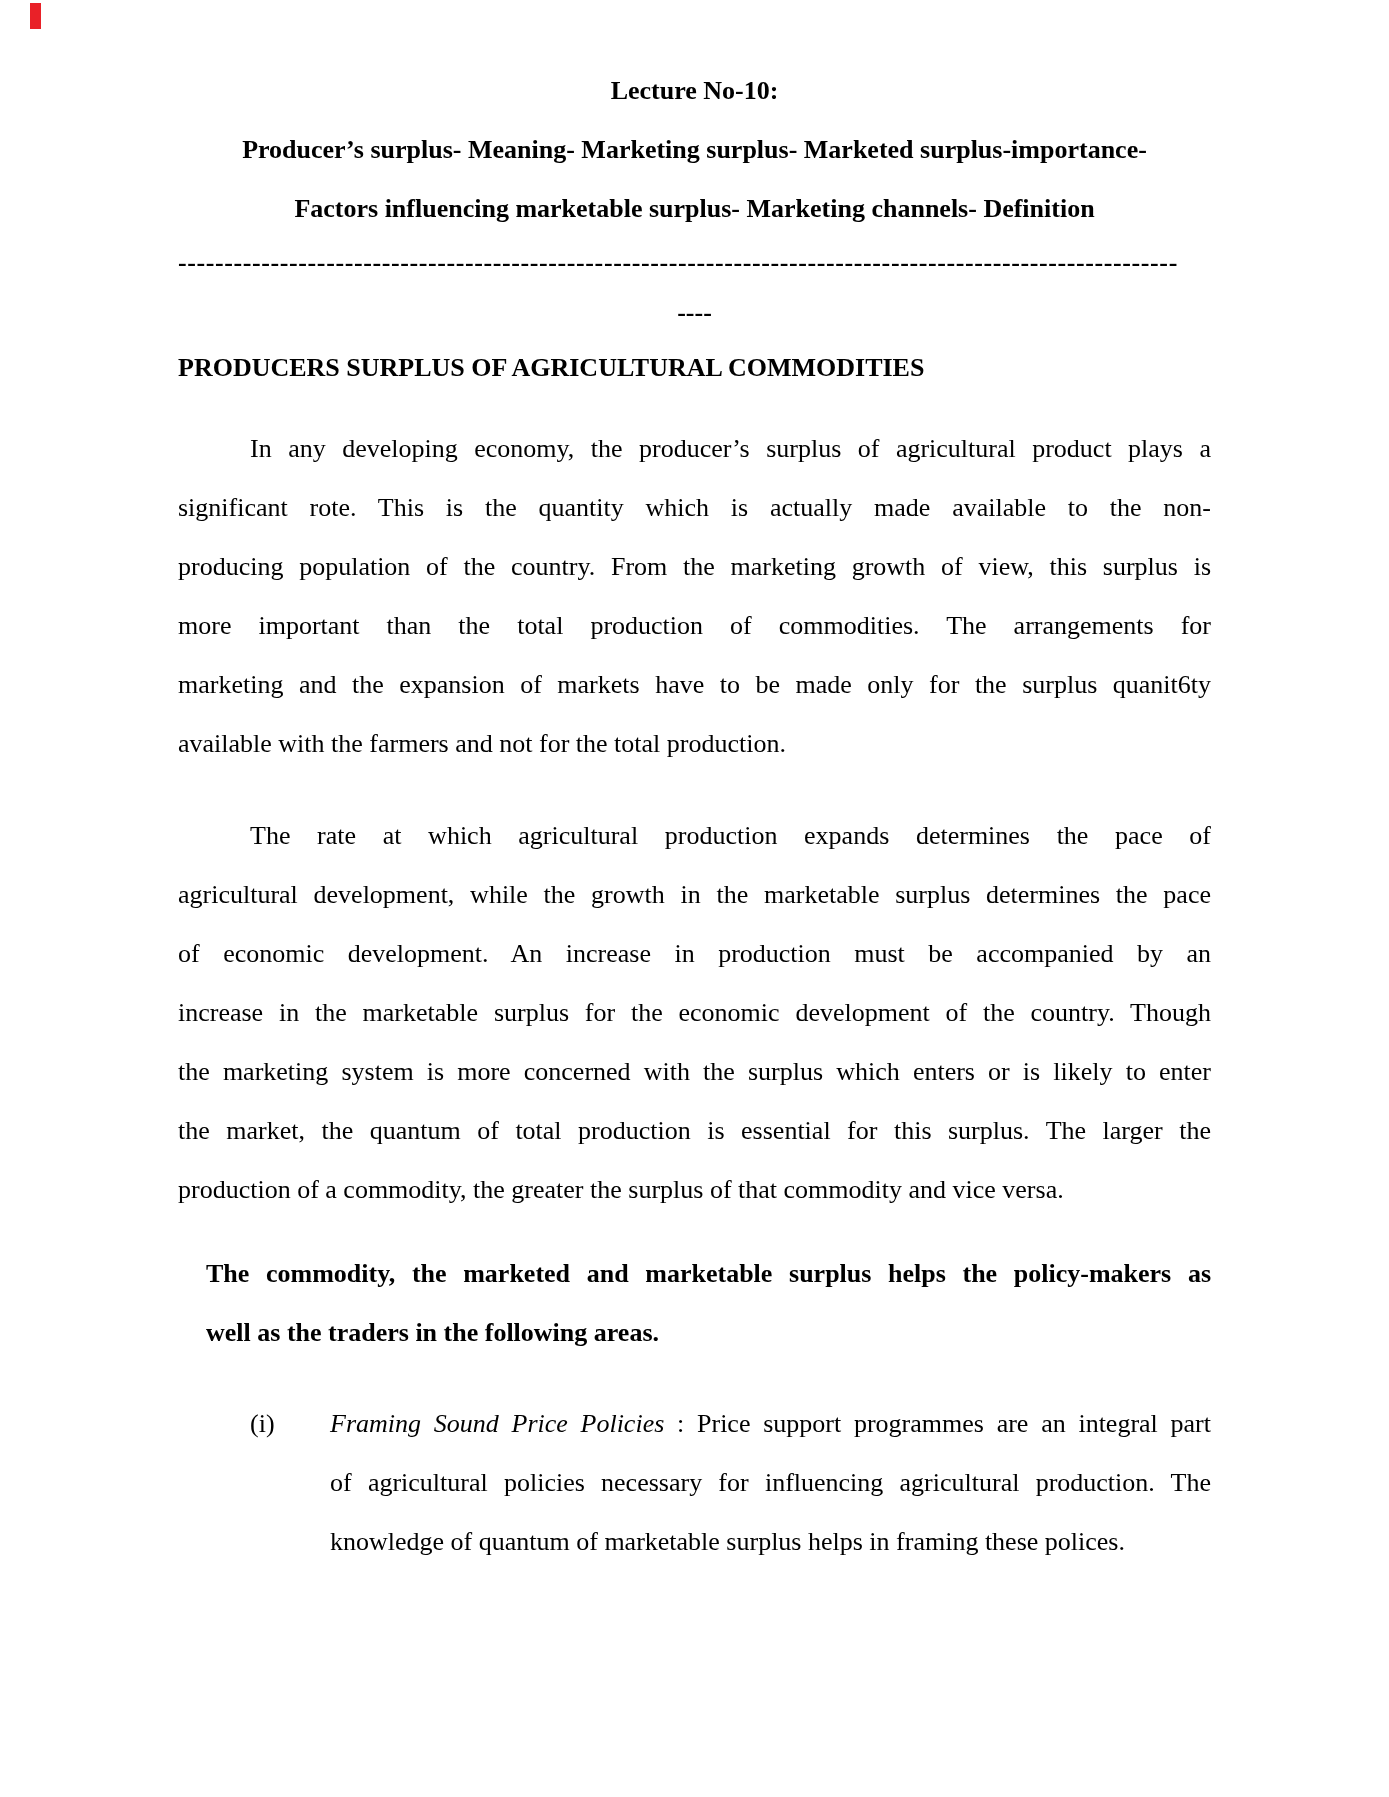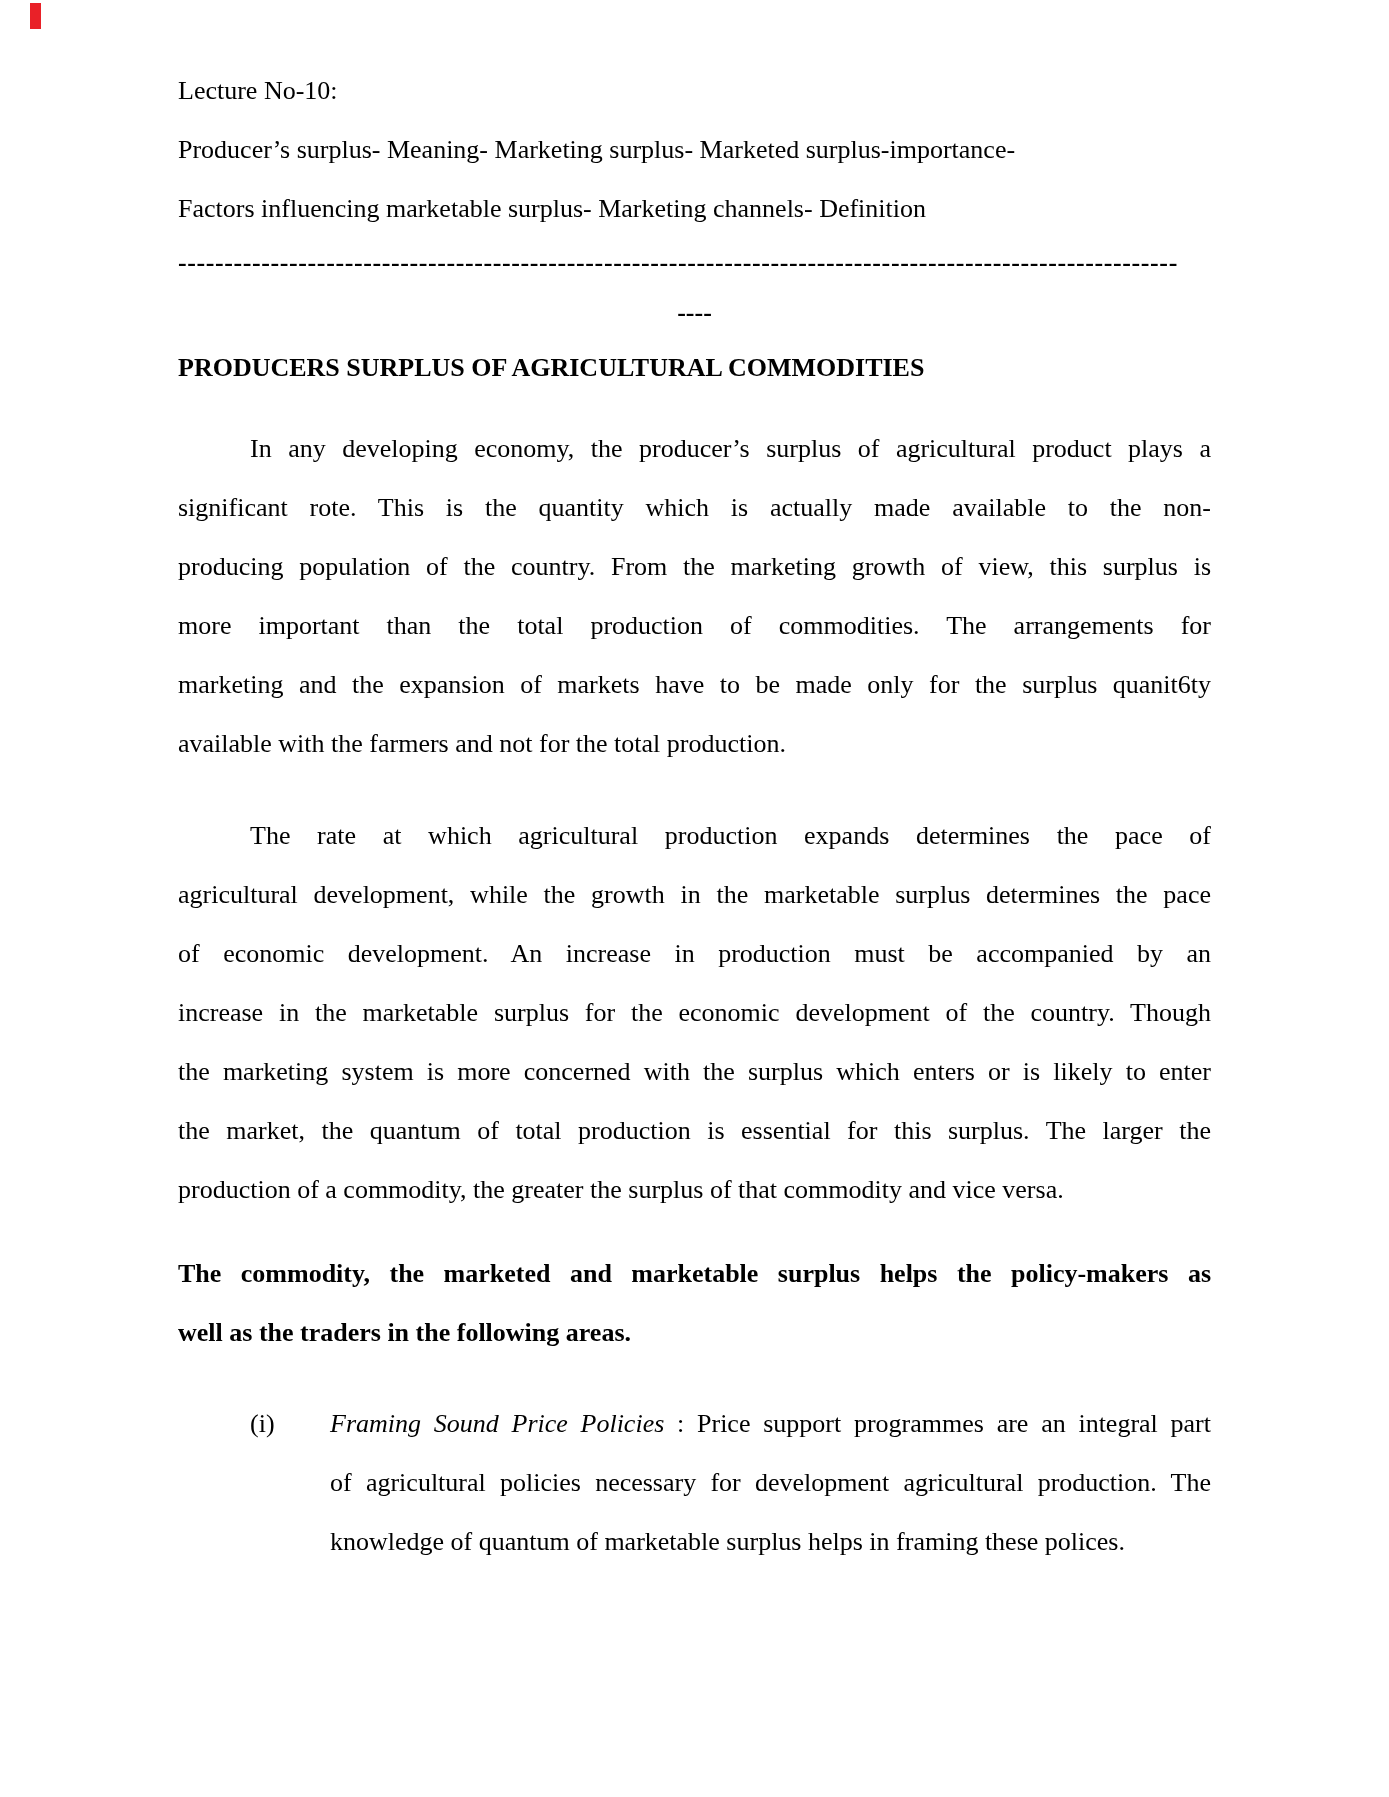--- a/index.html
+++ b/index.html
@@ -25,22 +25,22 @@
   }
   .content {
     position: absolute;
     left: 178px;
     top: 61px;
     width: 1033px;
     font-size: 26px;
     line-height: 59px;
   }
   .hline {
-    font-weight: normal;
-    text-align: left;
+    font-weight: bold;
+    text-align: center;
     white-space: nowrap;
     overflow: hidden;
   }
   .sep-long {
     font-weight: bold;
     line-height: 50px;
     white-space: nowrap;
     overflow: hidden;
     letter-spacing: 0.6px;
   }
@@ -59,21 +59,21 @@
     font-family: Liberation Serif, serif;
   }
   .para .ll {
     text-align: right;
     text-align-last: left;
   }
   .indent {
     text-indent: 72px;
   }
   .p2 { margin-top: 33px; }
-  .boldp { margin-top: 25px; font-weight: bold; }
+  .boldp { margin-top: 25px; font-weight: bold; margin-left: 28px; }
   .list-item {
     margin-top: 32px;
     position: relative;
     padding-left: 152px;
   }
   .list-marker {
     position: absolute;
     left: 72px;
     top: 0;
   }
@@ -119,18 +119,18 @@
     </div>
 
     <div class="para boldp">
       <div class="jl">The commodity, the marketed and marketable surplus helps the policy-makers as</div>
       <div class="ll">well as the traders in the following areas.</div>
     </div>
 
     <div class="para list-item">
       <span class="list-marker">(i)</span>
       <div class="jl"><span class="italic">Framing Sound Price Policies</span><span> : Price support programmes are an integral part</span></div>
-      <div class="jl">of agricultural policies necessary for development agricultural production. The</div>
+      <div class="jl">of agricultural policies necessary for influencing agricultural production. The</div>
       <div class="ll">knowledge of quantum of marketable surplus helps in framing these polices.</div>
     </div>
 
   </div>
 </div>
 
 </body></html>

